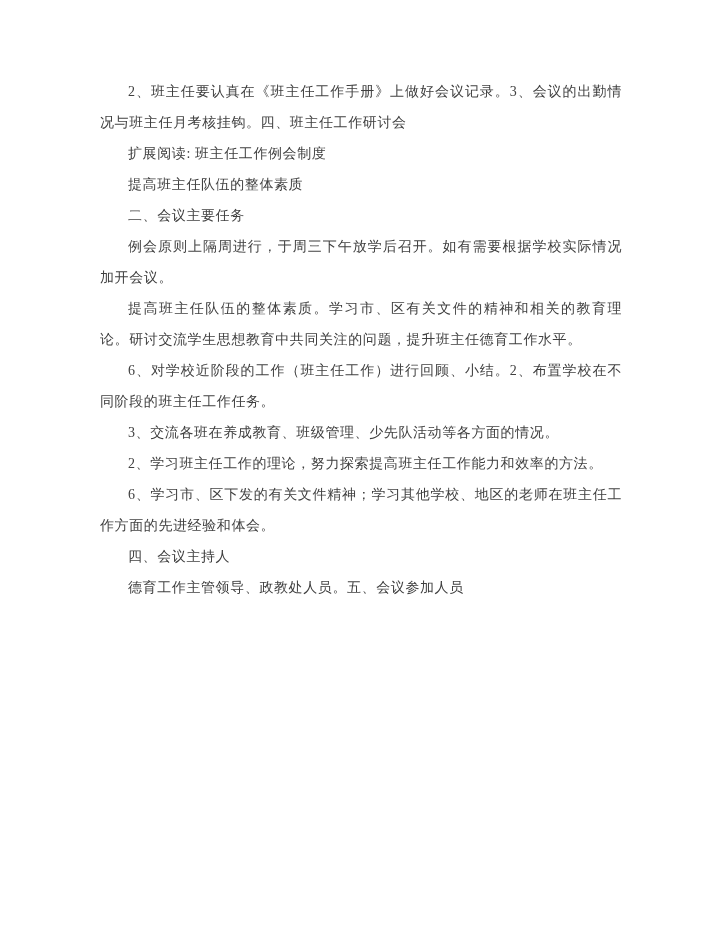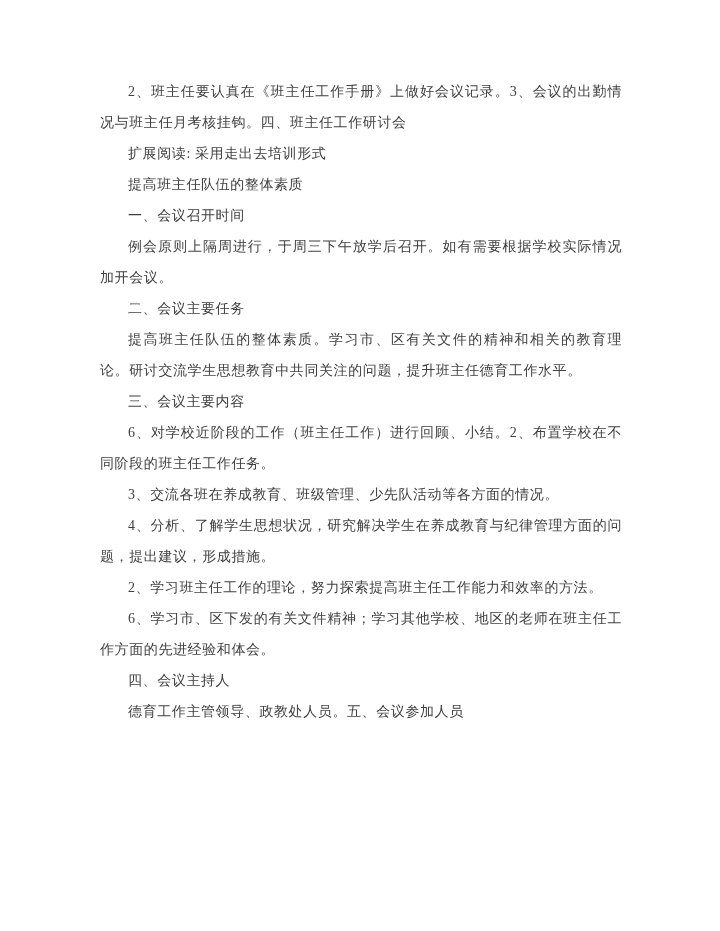--- a/index.html
+++ b/index.html
@@ -32,28 +32,25 @@
     text-indent: 2em;
     word-break: break-all;
   }
 </style>
 </head>
 <body>
 
 <div class="page">
   <div class="doc-body">
     <p>2、班主任要认真在《班主任工作手册》上做好会议记录。3、会议的出勤情况与班主任月考核挂钩。四、班主任工作研讨会</p>
-    <p>扩展阅读: 采用走出去培训形式</p>
+    <p>扩展阅读: 班主任工作例会制度</p>
     <p>提高班主任队伍的整体素质</p>
-    <p>一、会议召开时间</p>
+    <p>二、会议主要任务</p>
     <p>例会原则上隔周进行，于周三下午放学后召开。如有需要根据学校实际情况加开会议。</p>
-    <p>二、会议主要任务</p>
     <p>提高班主任队伍的整体素质。学习市、区有关文件的精神和相关的教育理论。研讨交流学生思想教育中共同关注的问题，提升班主任德育工作水平。</p>
-    <p>三、会议主要内容</p>
     <p>6、对学校近阶段的工作（班主任工作）进行回顾、小结。2、布置学校在不同阶段的班主任工作任务。</p>
     <p>3、交流各班在养成教育、班级管理、少先队活动等各方面的情况。</p>
-    <p>4、分析、了解学生思想状况，研究解决学生在养成教育与纪律管理方面的问题，提出建议，形成措施。</p>
     <p>2、学习班主任工作的理论，努力探索提高班主任工作能力和效率的方法。</p>
     <p>6、学习市、区下发的有关文件精神；学习其他学校、地区的老师在班主任工作方面的先进经验和体会。</p>
     <p>四、会议主持人</p>
     <p>德育工作主管领导、政教处人员。五、会议参加人员</p>
   </div>
 </div>
 
 </body></html>

